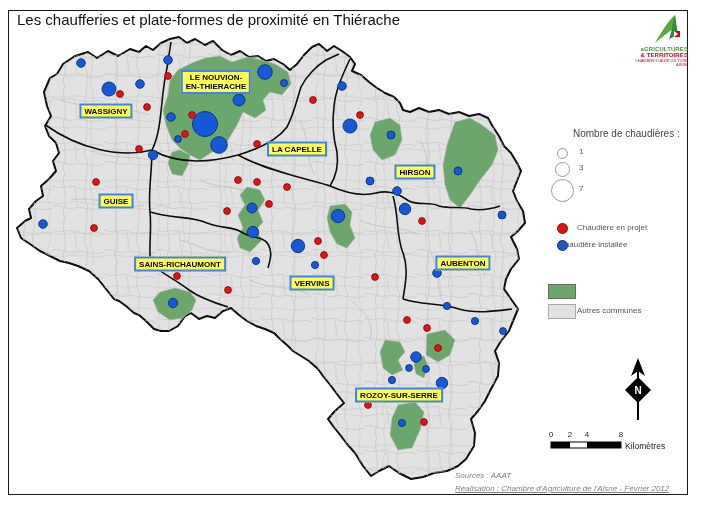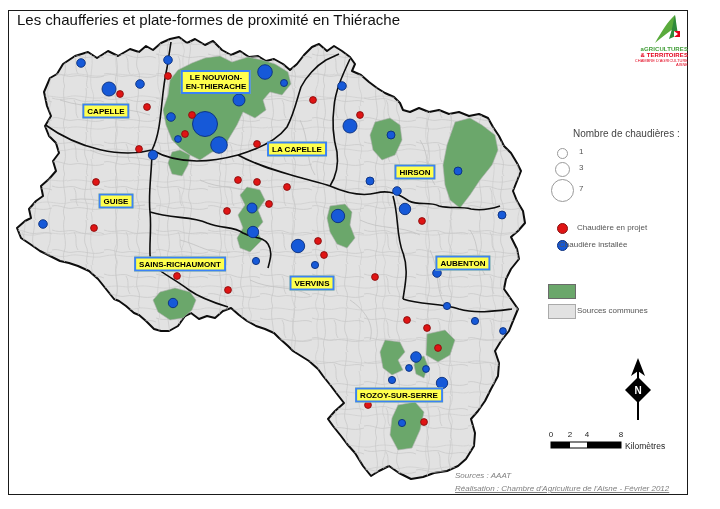--- a/index.html
+++ b/index.html
@@ -203,21 +203,21 @@
       <text x="587" y="437" text-anchor="middle">4</text>
       <text x="621" y="437" text-anchor="middle">8</text>
       <rect x="551" y="442" width="70" height="6" fill="#fff" stroke="#000" stroke-width="1"></rect>
       <rect x="551" y="442" width="19" height="6" fill="#000"></rect>
       <rect x="587" y="442" width="34" height="6" fill="#000"></rect>
       <text x="625" y="449" font-size="8.5">Kilomètres</text>
     </g>
   </svg>
 
   <div id="labels-layer">
-      <div class="map-label" style="left: 106px; top: 111px;">CAPELLE</div>
+      <div class="map-label" style="left: 106px; top: 111px;">WASSIGNY</div>
       <div class="map-label" style="left: 216px; top: 82px;">LE NOUVION-
 EN-THIERACHE</div>
       <div class="map-label" style="left: 297px; top: 149px;">LA CAPELLE</div>
       <div class="map-label" style="left: 415px; top: 172px;">HIRSON</div>
       <div class="map-label" style="left: 116px; top: 201px;">GUISE</div>
       <div class="map-label" style="left: 180px; top: 264px;">SAINS-RICHAUMONT</div>
       <div class="map-label" style="left: 312px; top: 283px;">VERVINS</div>
       <div class="map-label" style="left: 463px; top: 263px;">AUBENTON</div>
       <div class="map-label" style="left: 399px; top: 395px;">ROZOY-SUR-SERRE</div>
     </div>
@@ -230,17 +230,17 @@
   <div class="lg-circle" style="left:550.5px;top:178.5px;width:21px;height:21px;"></div>
   <div class="legend-text" style="left:579px;top:184px;">7</div>
 
   <div class="lg-dot" style="left:556.5px;top:222.5px;background:#e01414;border:1px solid #8a1010;"></div>
   <div class="legend-text" style="left:577px;top:223px;">Chaudière en projet</div>
   <div class="lg-dot" style="left:556.5px;top:239.5px;background:#1659d8;border:1px solid #0a2f7d;"></div>
   <div class="legend-text" style="left:559px;top:240px;">Chaudière installée</div>
 
   <div class="lg-swatch" style="left:548px;top:284px;background:#6BA76B;border:1px solid #6a6a6a;"></div>
   <div class="lg-swatch" style="left:548px;top:304px;background:#e2e2e2;border:1px solid #aaa;"></div>
-  <div class="legend-text" style="left:577px;top:306px;">Sources communes</div>
+  <div class="legend-text" style="left:577px;top:306px;">Autres communes</div>
 
   <div class="credit" style="top:471px;">Sources : AAAT</div>
   <div class="credit" style="top:484px;text-decoration:underline;">Réalisation : Chambre d'Agriculture de l'Aisne - Février 2012</div>
 </div>
 
 </body></html>

